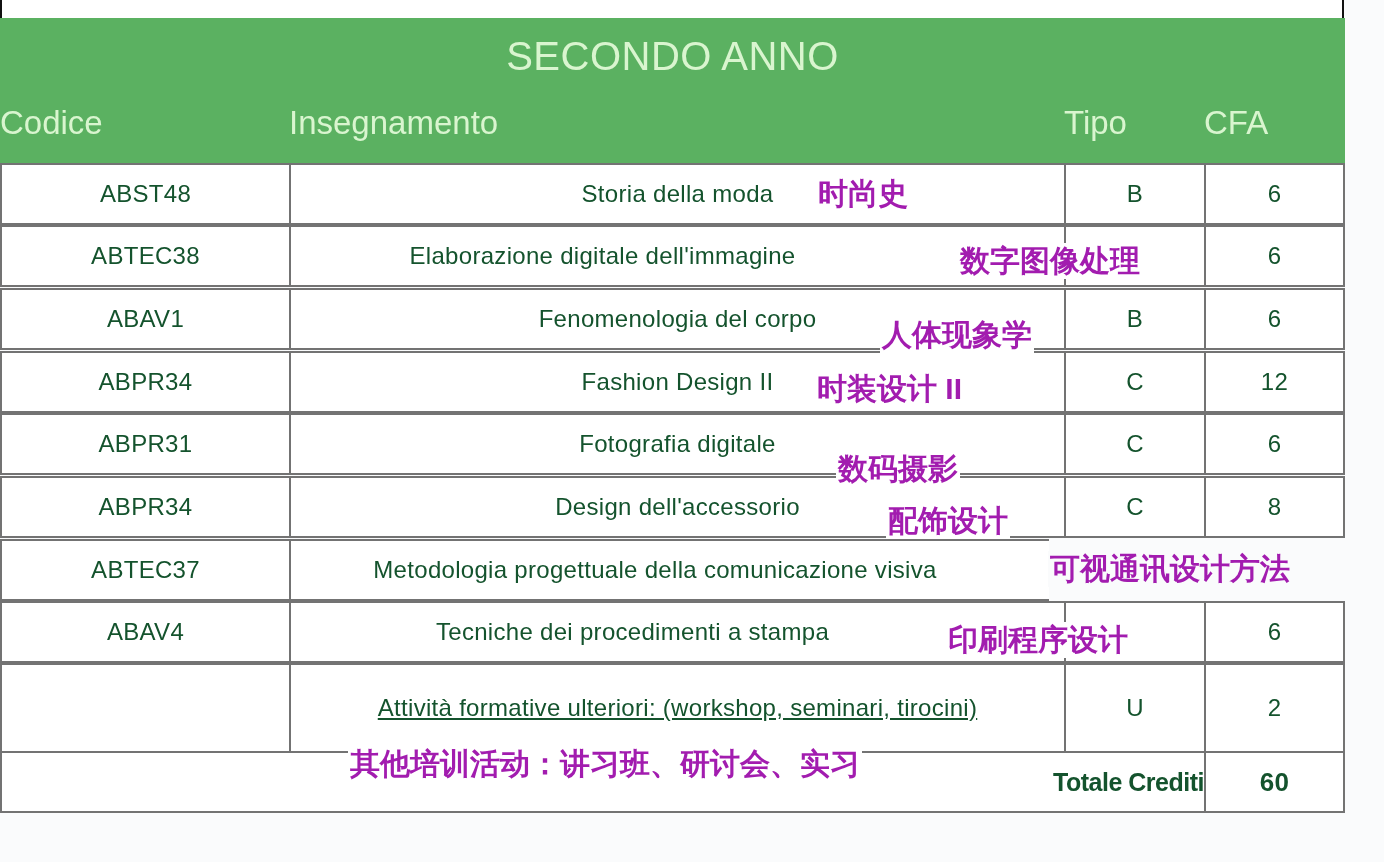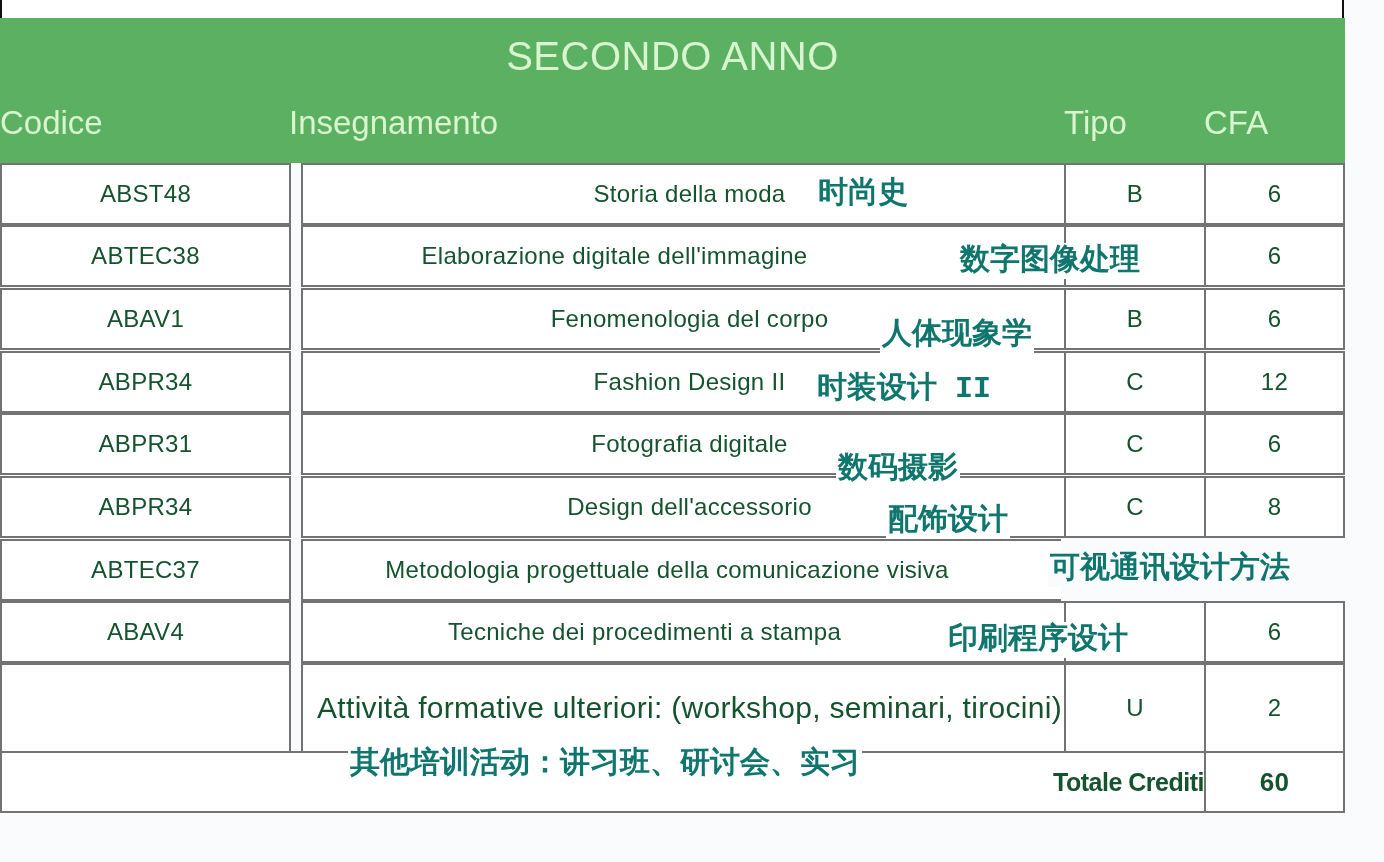--- a/index.html
+++ b/index.html
@@ -10,25 +10,25 @@
   .header { position:absolute; left:0; top:18px; width:1345px; height:145px; background:#5bb161; }
   .header .title { position:absolute; left:0; width:1345px; top:16px; text-align:center;
                    color:#d9f5cf; font-size:40px; letter-spacing:0.5px; }
   .header .col { position:absolute; top:86px; color:#d9f5cf; font-size:33px; text-align:left; }
   .grid { position:absolute; left:0; top:163px; width:1345px; }
   .row { position:absolute; left:0; width:1345px; height:62px; }
   .cell { position:absolute; top:0; height:100%; box-sizing:border-box; border:2px solid #737373;
           background:#fff; display:flex; align-items:center; justify-content:center;
           font-size:24px; color:#14532d; letter-spacing:0.3px; }
   .c1 { left:0; width:291px; }
-  .c2 { left:289px; width:777px;margin-left:12px; }
+  .c2 { left:289px; width:777px; }
   .c3 { left:1064px; width:142px; }
   .c4 { left:1204px; width:141px; }
-  .zh { position:absolute; font-family:Liberation Mono, monospace; font-weight:bold; font-size:30px;
-        color:#0f766e; background:#fff; padding:0 2px; white-space:nowrap; line-height:36px; }
+  .zh { position:absolute; font-family:Liberation Sans, sans-serif; font-weight:bold; font-size:30px;
+        color:#a21caf; background:#fff; padding:0 2px; white-space:nowrap; line-height:36px; }
   .total-label { font-weight:bold; font-size:25px; justify-content:flex-end; letter-spacing:-0.5px; }
   .bold { font-weight:bold; font-size:26px; }
 </style>
 </head>
 <body>
 
 <div class="topline"></div>
 
 <div class="header">
   <div class="title">SECONDO ANNO</div>
@@ -89,21 +89,21 @@
 
   <div class="row" style="top:438px;">
     <div class="cell c1">ABAV4</div>
     <div class="cell c2" style="padding-right:90px;">Tecniche dei procedimenti a stampa</div>
     <div class="cell c3"></div>
     <div class="cell c4">6</div>
   </div>
 
   <div class="row" style="top:500px;height:90px;">
     <div class="cell c1"></div>
-    <div class="cell c2" style="font-size:30px;">Attività formative ulteriori: (workshop, seminari, tirocini)</div>
+    <div class="cell c2" style="font-size:24px;text-decoration:underline;">Attività formative ulteriori: (workshop, seminari, tirocini)</div>
     <div class="cell c3">U</div>
     <div class="cell c4">2</div>
   </div>
 
   <div class="row" style="top:588px;height:62px;">
     <div class="cell total-label" style="left:0;width:1206px;">Totale Crediti</div>
     <div class="cell c4 bold">60</div>
   </div>
 </div>
 

